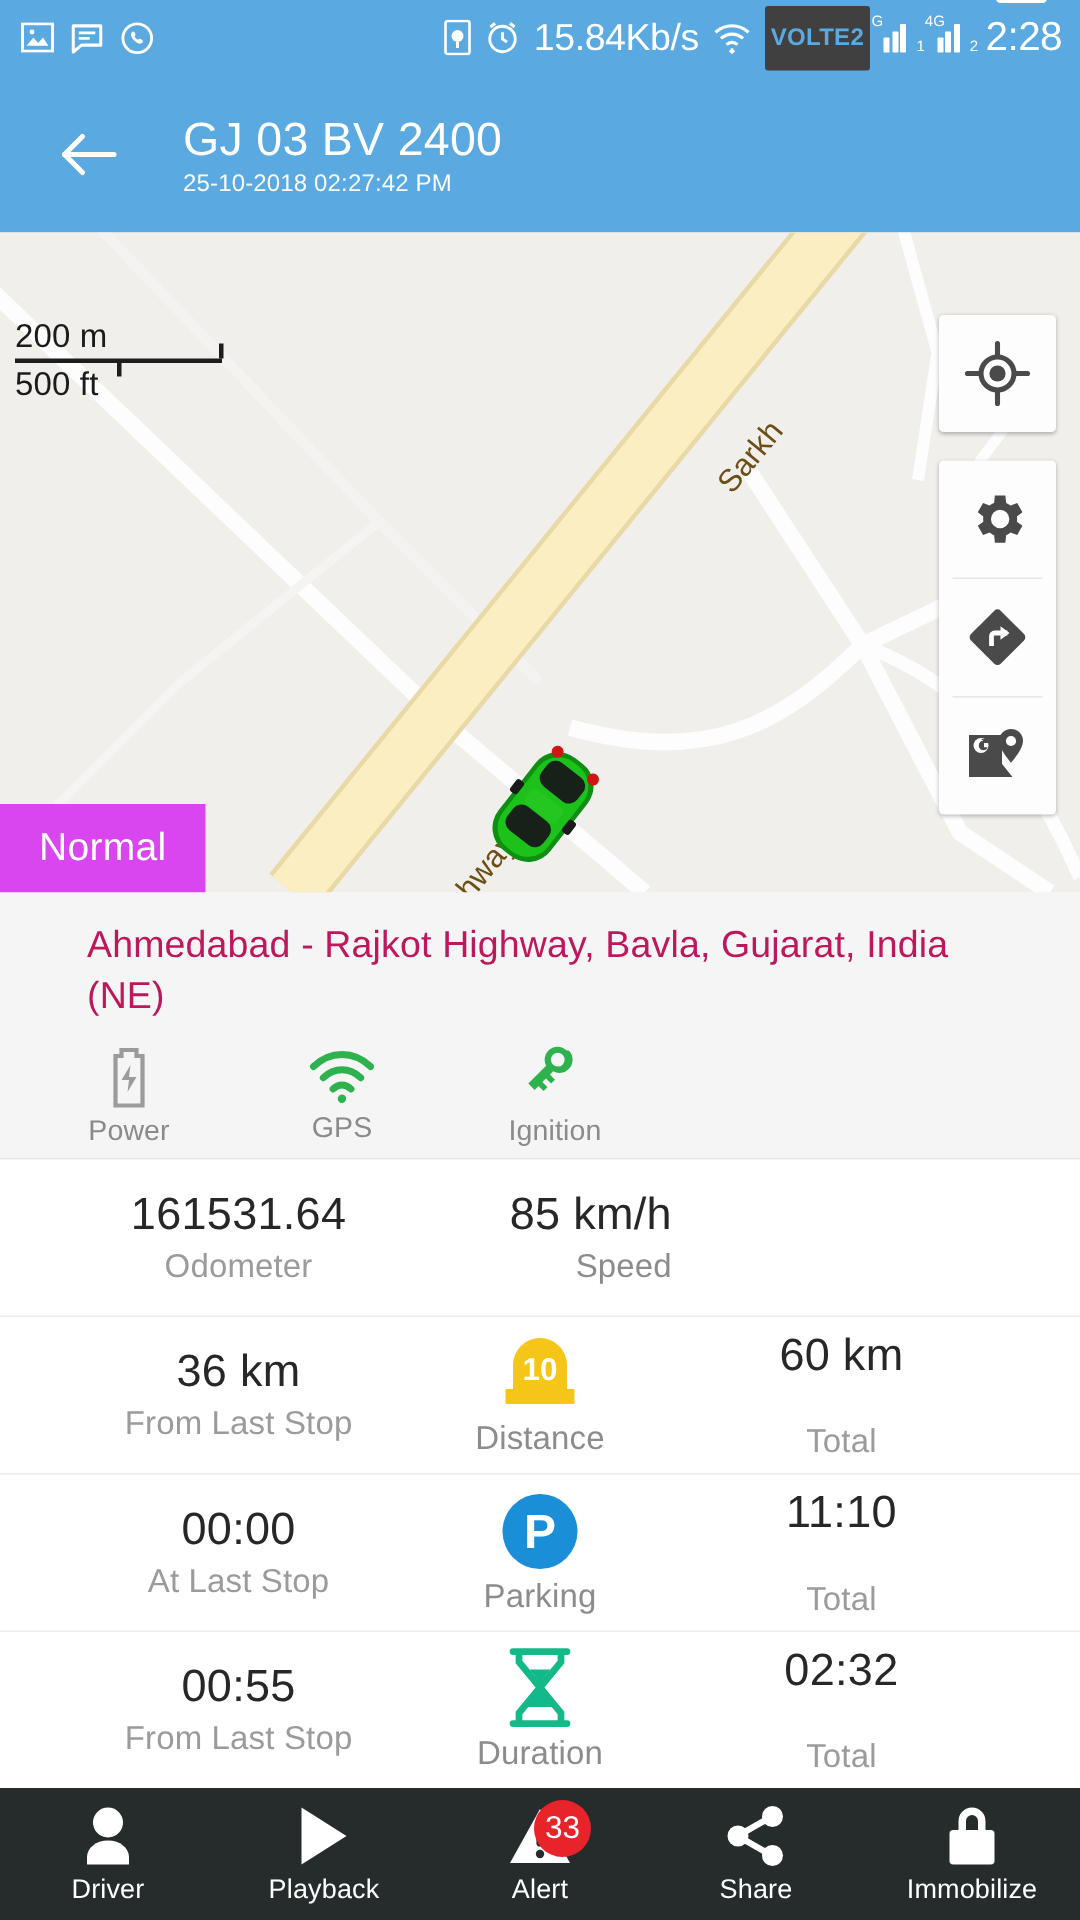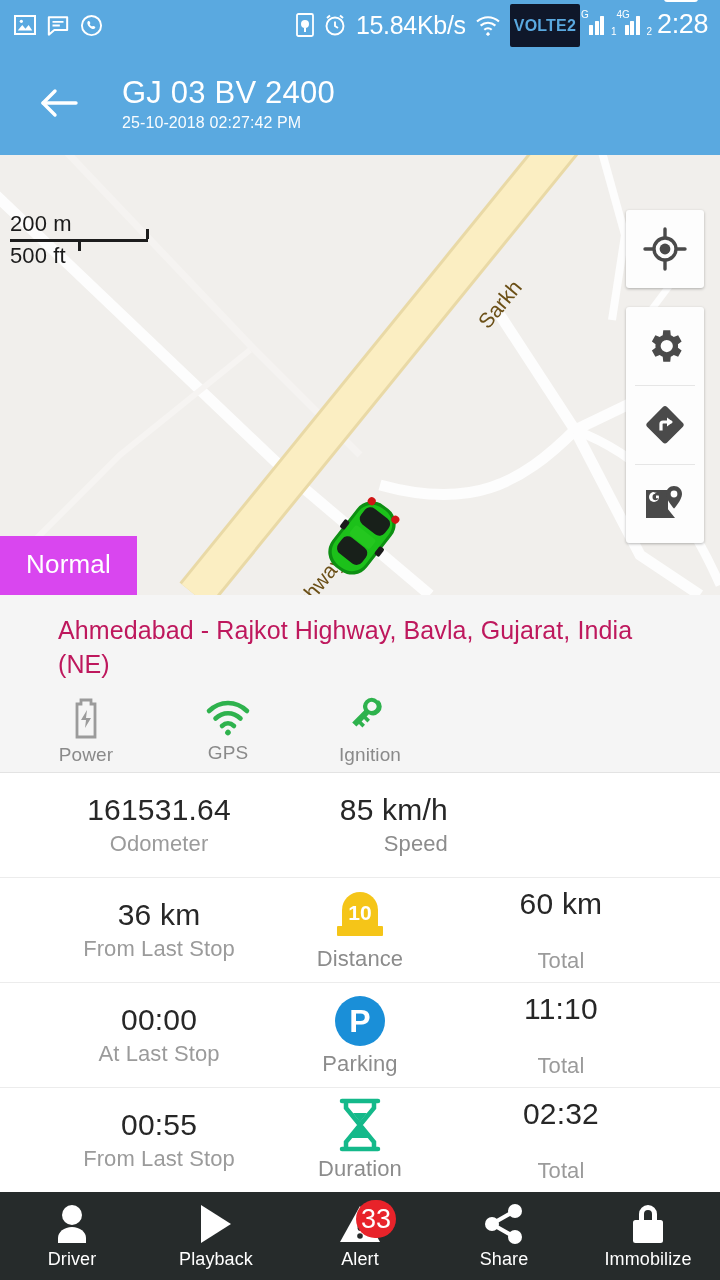--- a/index.html
+++ b/index.html
@@ -15,21 +15,21 @@
   .statusbar {
     height:50px; background:#5aa9e0; flex:0 0 50px;
     display:flex; align-items:center; color:#ffffff;
     padding:0 12px 0 14px;
   }
   .sb-left { display:flex; align-items:center; gap:11px; }
   .sb-mid { flex:1; display:flex; align-items:center; justify-content:flex-end; gap:9px; }
   .sb-right { display:flex; align-items:center; gap:7px; margin-left:8px;flex-direction:column; }
   .sb-net { font-size:25px; letter-spacing:-0.3px; font-weight:400; }
   .volte {
-    background:#0f172a; color:#5aa9e0; font-size:16px; font-weight:700;
+    background:#404040; color:#5aa9e0; font-size:16px; font-weight:700;
     padding:13px 4px; border-radius:2px; letter-spacing:0.2px; line-height:17px;
   }
   .sb-time { font-size:27px; font-weight:400; margin-left:4px; letter-spacing:-0.4px; }
   .sb-ampm { font-size:17px; margin-left:3px; letter-spacing:0; }
   .sig { display:flex; align-items:flex-end; gap:1.5px; height:20px; position:relative; }
   .sig i { display:block; width:4px; background:#ffffff; border-radius:0.5px; }
   .sig i:nth-child(1){height:6px;} .sig i:nth-child(2){height:10px;}
   .sig i:nth-child(3){height:14px;} .sig i:nth-child(4){height:19px;}
   .sig sup { position:absolute; top:-6px; left:-8px; font-size:10px; }
   .sig sub { position:absolute; bottom:-2px; right:-7px; font-size:10px; }
@@ -116,21 +116,21 @@
     flex:0 0 88px; background:#262b2b; display:flex; align-items:center;
   }
   .nav-item {
     flex:1; display:flex; flex-direction:column; align-items:center; justify-content:center;
     gap:3px; color:#ffffff; cursor:pointer; position:relative;
   }
   .nav-icon { height:44px; display:flex; align-items:center; justify-content:center; position:relative; }
   .nav-label { font-size:18px; letter-spacing:0.1px; }
   .nav-badge {
     position:absolute; top:-2px; left:17px; min-width:38px; height:38px; border-radius:19px;
-    background:#e8232a; color:#fff; font-size:27px; display:flex; align-items:center;
+    background:#e8232a; color:#fff; font-size:21px; display:flex; align-items:center;
     justify-content:center; padding:0 5px; font-weight:400;
   }
 </style>
 </head>
 <body>
 
 <div class="screen">
 
   <div class="statusbar">
     <div class="sb-left">

